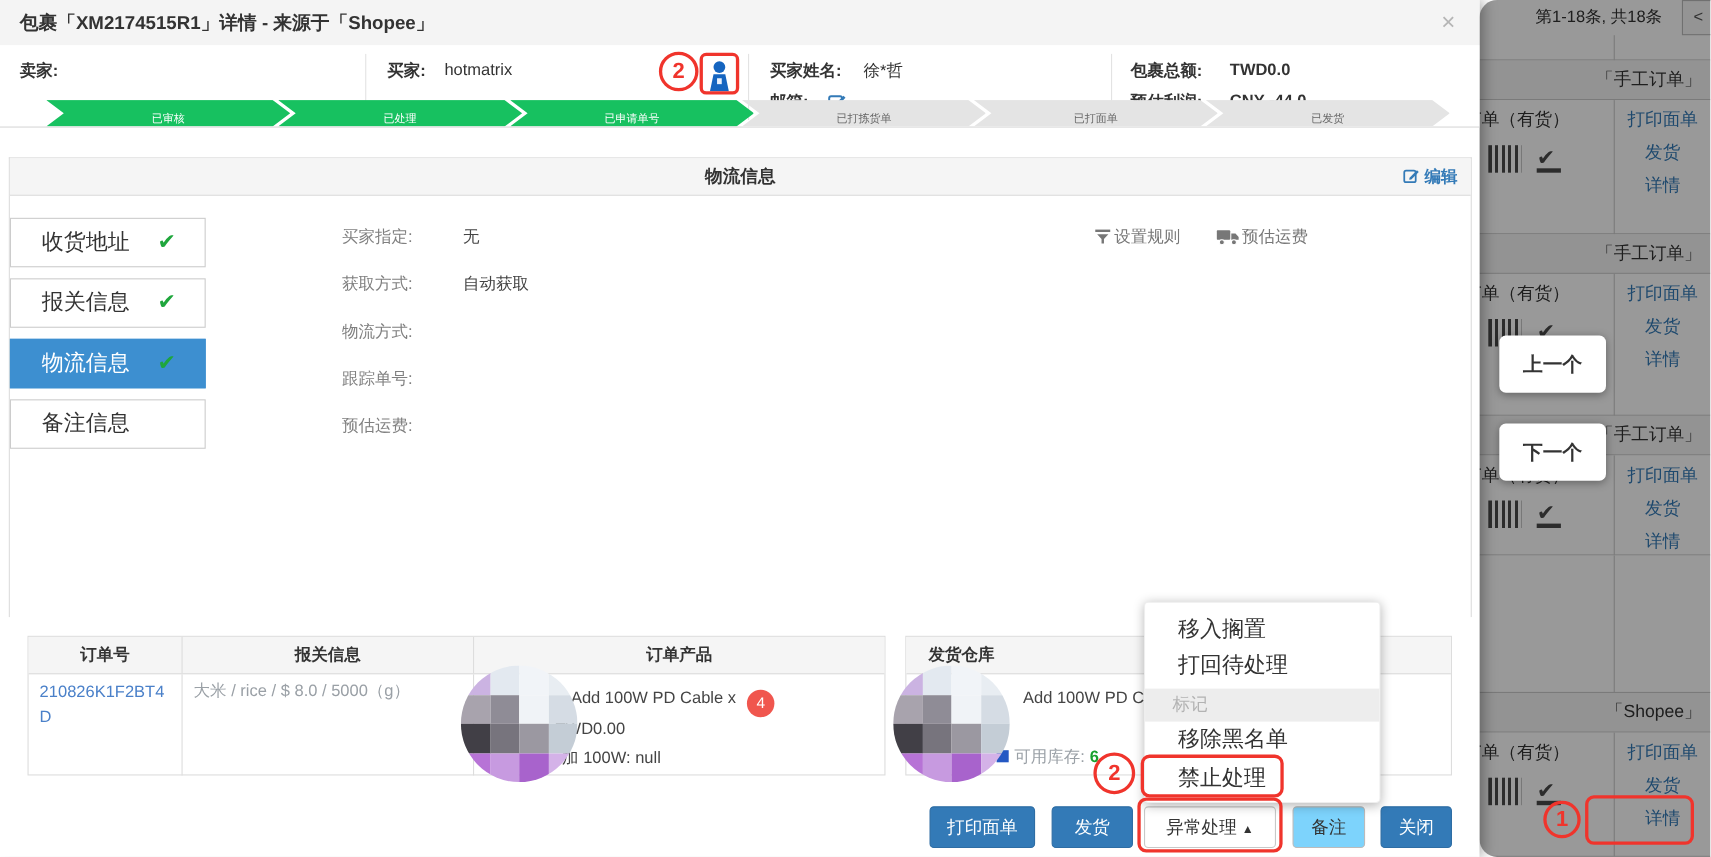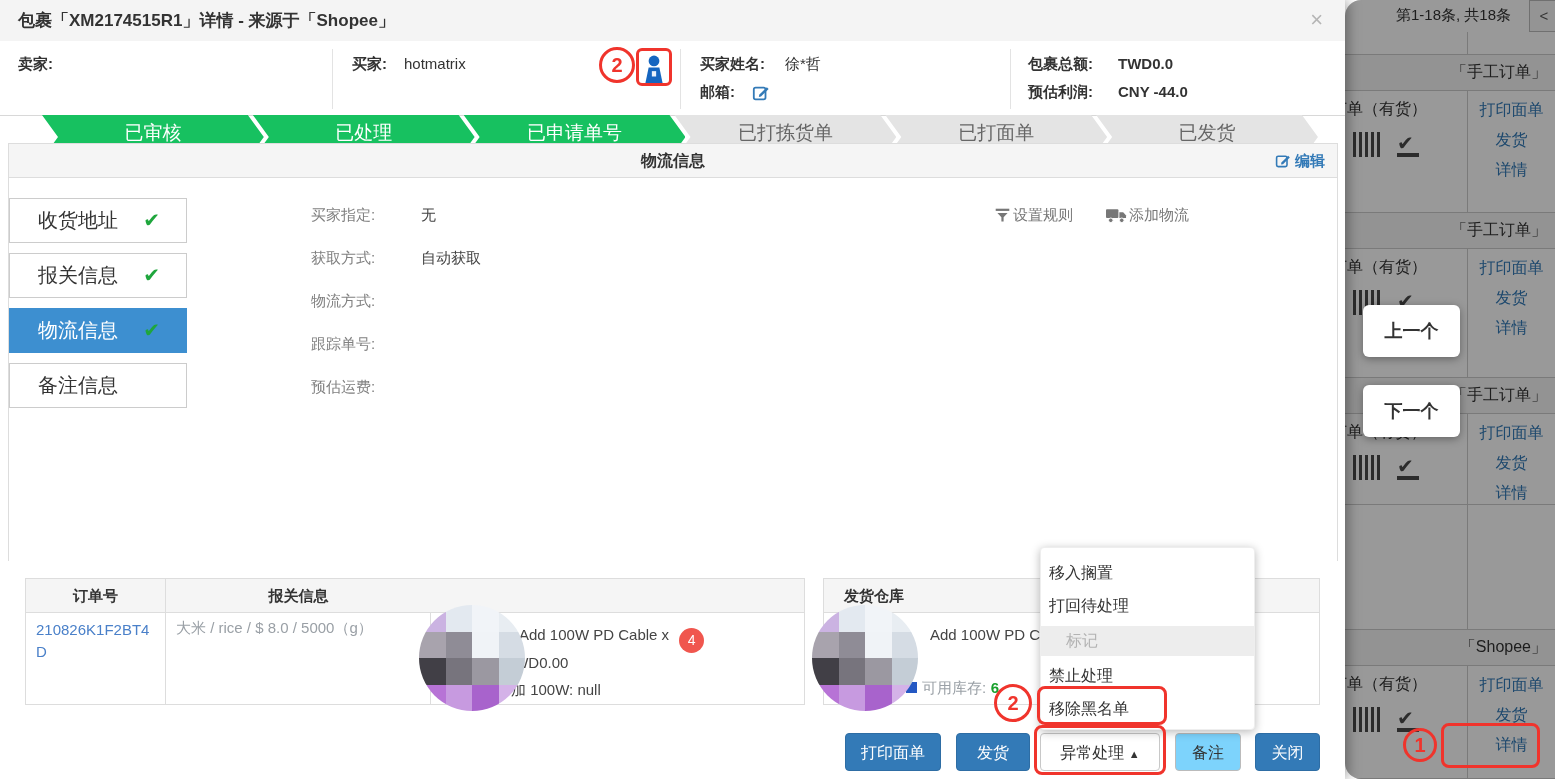--- a/index.html
+++ b/index.html
@@ -33,22 +33,22 @@
 .close-x { position:absolute; right:22px; top:7px; font-size:22px; color:#b5b5b5; cursor:pointer; }
 .info { position:absolute; left:0; top:41px; width:1345px; height:75px; border-bottom:1px solid #d8d8d8; background:#fff; }
 .vdiv { position:absolute; top:8px; width:1px; height:60px; background:#e3e3e3; }
 .lbl { font-weight:bold; color:#333; font-size:15px; }
 .val { color:#333; font-size:15px; }
 .person-icon { position:absolute; left:641px; top:13px; width:26px; height:30px; cursor:pointer; }
 .edit-ic { display:inline-block; vertical-align:-3px; cursor:pointer; }
 
 
 .steps { position:absolute; left:42px; top:91px; width:1276px; height:36px; display:flex; }
-.step { flex:1; height:44px; line-height:36px; text-align:center; font-size:19px;
-  clip-path:polygon(0 0,calc(100% - 16px) 0,100% 50%,calc(100% - 16px) 100%,0 100%,16px 50%);margin-top:24px; }
+.step { flex:1; height:24px; line-height:36px; text-align:center; font-size:10px;
+  clip-path:polygon(0 0,calc(100% - 16px) 0,100% 50%,calc(100% - 16px) 100%,0 100%,16px 50%); }
 .step + .step { margin-left:-11px; }
 .step.done { background:#17c160; color:#fff; }
 .step.todo { background:#e4e4e4; color:#666; }
 
 
 .lg-panel { position:absolute; left:8px; top:143px; width:1330px; height:418px; border:1px solid #ddd; border-bottom:none; background:#fff; }
 .lg-head { position:absolute; left:0; top:0; width:1328px; height:34px; background:#f5f5f5; border-bottom:1px solid #ddd; }
 .lg-title { width:100%; text-align:center; line-height:34px; font-size:16px; font-weight:bold; color:#333; }
 .lg-edit { position:absolute; right:12px; top:0; line-height:34px; color:#337ab7; font-size:15px; font-weight:bold; cursor:pointer; }
 .nav-item { position:absolute; left:0; width:178px; height:45px; border:1px solid #ccc; background:#fff; font-size:20px; color:#333; line-height:43px; padding-left:28px; cursor:pointer; }
@@ -80,21 +80,21 @@
 .mosaic span:nth-child(15){background:#a863cc}.mosaic span:nth-child(16){background:#d4b2e8}
 .pline { font-size:15px; color:#444; line-height:28px; white-space:nowrap; }
 .qty-badge { display:inline-block; width:25px; height:25px; border-radius:50%; background:#f0564e; color:#fff; font-size:14px; text-align:center; line-height:25px; margin-left:10px; vertical-align:-5px; }
 .stock-lb { color:#9aa0a6; font-size:15px; }
 .stock-v { color:#18a02c; font-size:15px; font-weight:bold; }
 .wh-ic { display:inline-block; width:11px; height:11px; background:#2458c3; margin-right:5px; }
 
 
 .menu { position:absolute; left:1040px; top:547px; width:215px; background:#fff; border-radius:4px;
   box-shadow:0 2px 10px rgba(0,0,0,.28); padding:8px 0 4px 0; z-index:25; border:1px solid #eee; }
-.m-item { height:33px; line-height:33px; padding-left:8px; font-size:16px; color:#333; cursor:pointer; }
+.m-item { height:33px; line-height:33px; padding-left:30px; font-size:20px; color:#333; cursor:pointer; }
 .m-group { height:30px; line-height:30px; padding-left:25px; font-size:16px; color:#b3b3b3; background:#ededed; margin-top:4px; }
 .m-item.first-after { margin-top:3px; }
 
 
 .btn { position:absolute; top:733px; height:38px; border-radius:4px; font-size:16px; text-align:center; line-height:38px; cursor:pointer; }
 .btn.primary { background:#337ab7; color:#fff; border:1px solid #2e6da4; }
 .btn.light { background:#7dd3fc; color:#333; border:1px solid #bbb; }
 .btn.white { background:#fff; color:#333; border:1px solid #c8c8c8; }
 
 
@@ -268,28 +268,29 @@
       </svg>
         <span>设置规则</span>
     </div>
     <div class="tool" style="left:1097px;">
       <svg width="21" height="16" viewBox="0 0 22 16">
         <rect x="0" y="1" width="13" height="9" rx="1" fill="#777"></rect>
         <path d="M14 4 L18 4 L21 7.5 L21 10 L14 10 Z" fill="#777"></path>
         <circle cx="5" cy="12.5" r="2.4" fill="#777" stroke="#fff" stroke-width="1"></circle>
         <circle cx="16.5" cy="12.5" r="2.4" fill="#777" stroke="#fff" stroke-width="1"></circle>
       </svg>
-        <span>添加物流</span>
+        <span>预估运费</span>
     </div>
   </div>
 
   <div class="tbl" style="left:25px;width:780px;height:127px;">
     <div class="tbl-h">
       <div class="th" style="width:140px;">订单号</div>
       <div class="th" style="width:265px;">报关信息</div>
+      <div class="th" style="width:373px;">订单产品</div>
     </div>
     <div class="tbl-r">
       <div class="td" style="width:140px;">
         <span class="order-link">210826K1F2BT4D</span>
       </div>
       <div class="td" style="width:265px;">
         <div class="customs">大米 / rice / $ 8.0 / 5000（g）</div>
       </div>
       <div class="td" style="width:373px;overflow:visible;">
         <div class="pline ab" style="left:88px;top:8px;z-index:1;">
@@ -349,22 +350,22 @@
             <span></span>
         </div>
       </div>
     </div>
   </div>
 
   <div class="menu">
     <div class="m-item">移入搁置</div>
     <div class="m-item">打回待处理</div>
     <div class="m-group">标记</div>
+    <div class="m-item">移除黑名单</div>
     <div class="m-item first-after">禁止处理</div>
-    <div class="m-item">移除黑名单</div>
   </div>
 
   <div class="btn primary" style="left:845px;width:96px;">打印面单</div>
   <div class="btn primary" style="left:956px;width:74px;">发货</div>
   <div class="btn white" style="left:1040px;width:120px;">
     <span>异常处理</span> <span style="font-size:11px;">▲</span>
   </div>
   <div class="btn light" style="left:1175px;width:66px;">备注</div>
   <div class="btn primary" style="left:1255px;width:65px;">关闭</div>
 </div>

